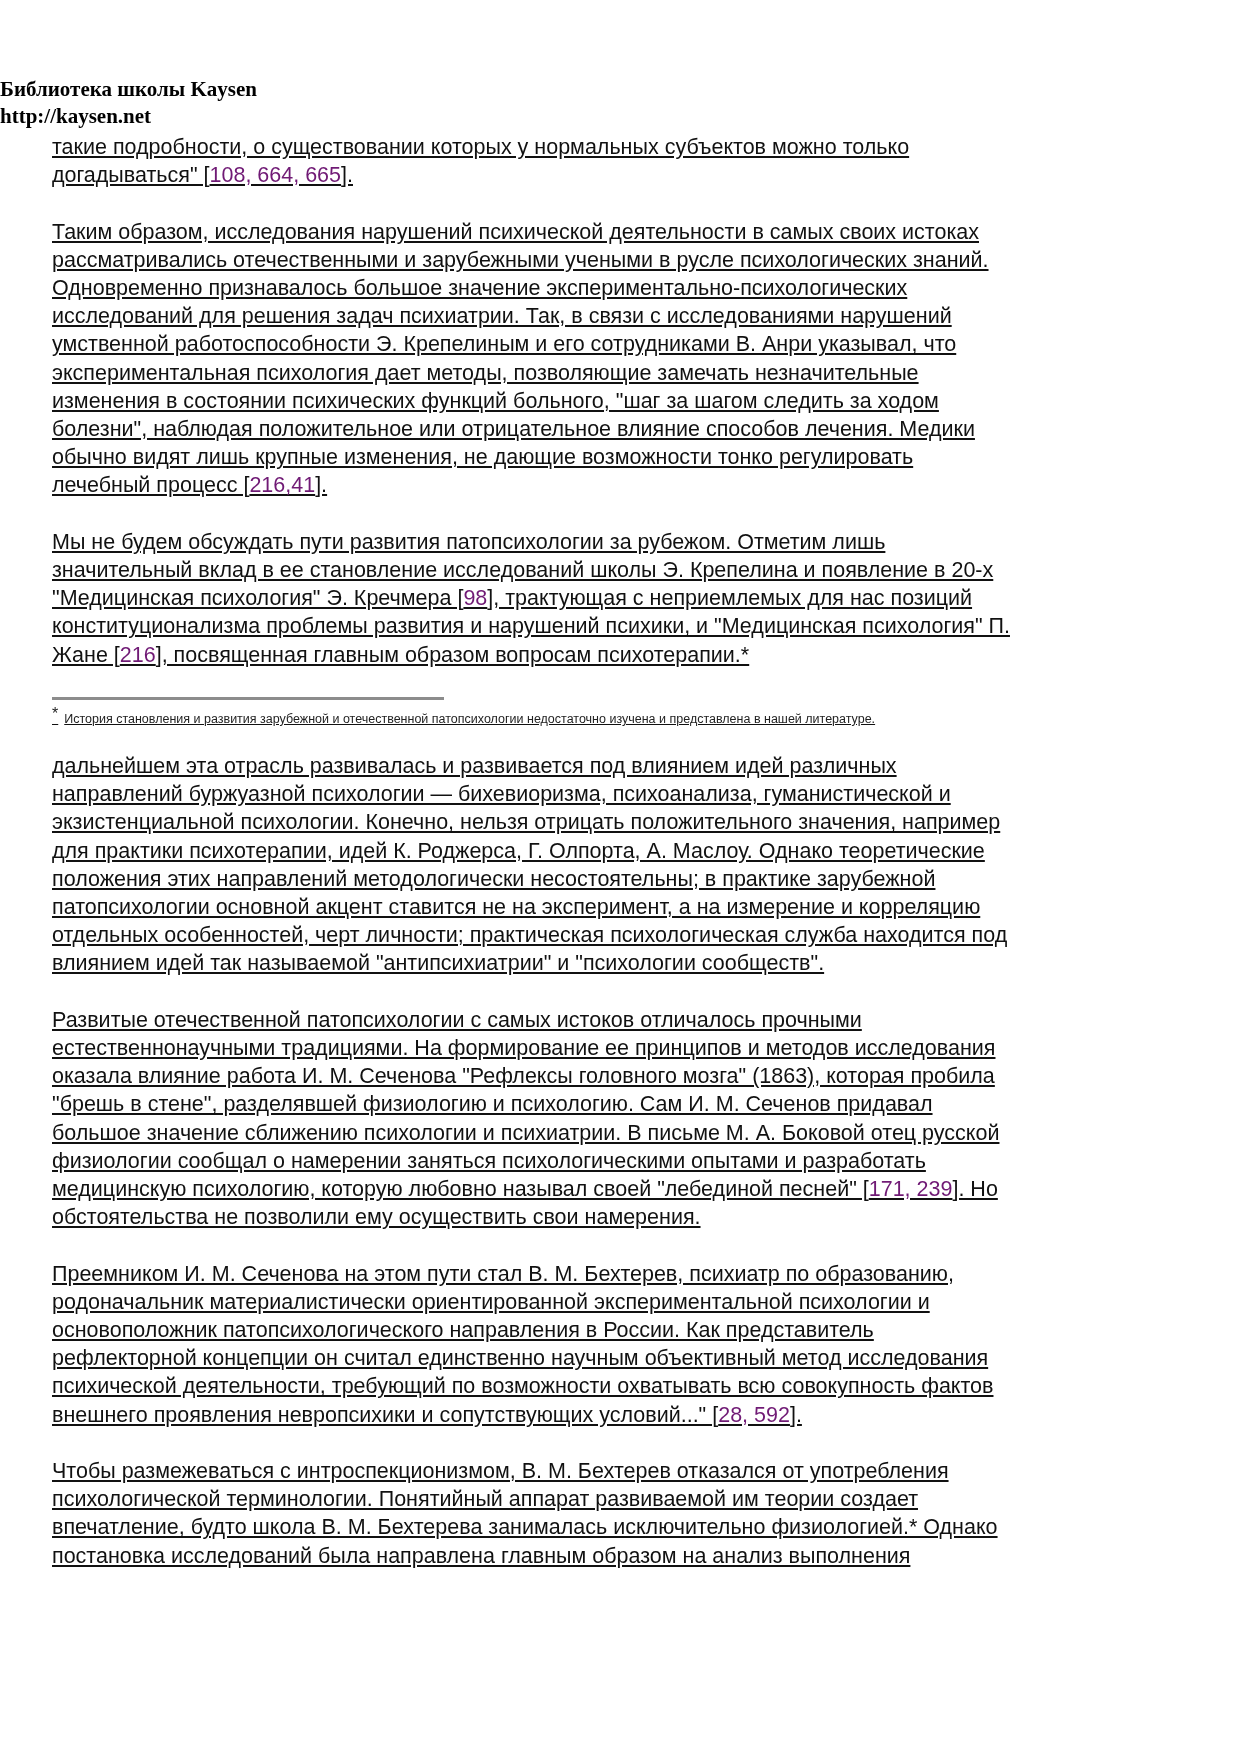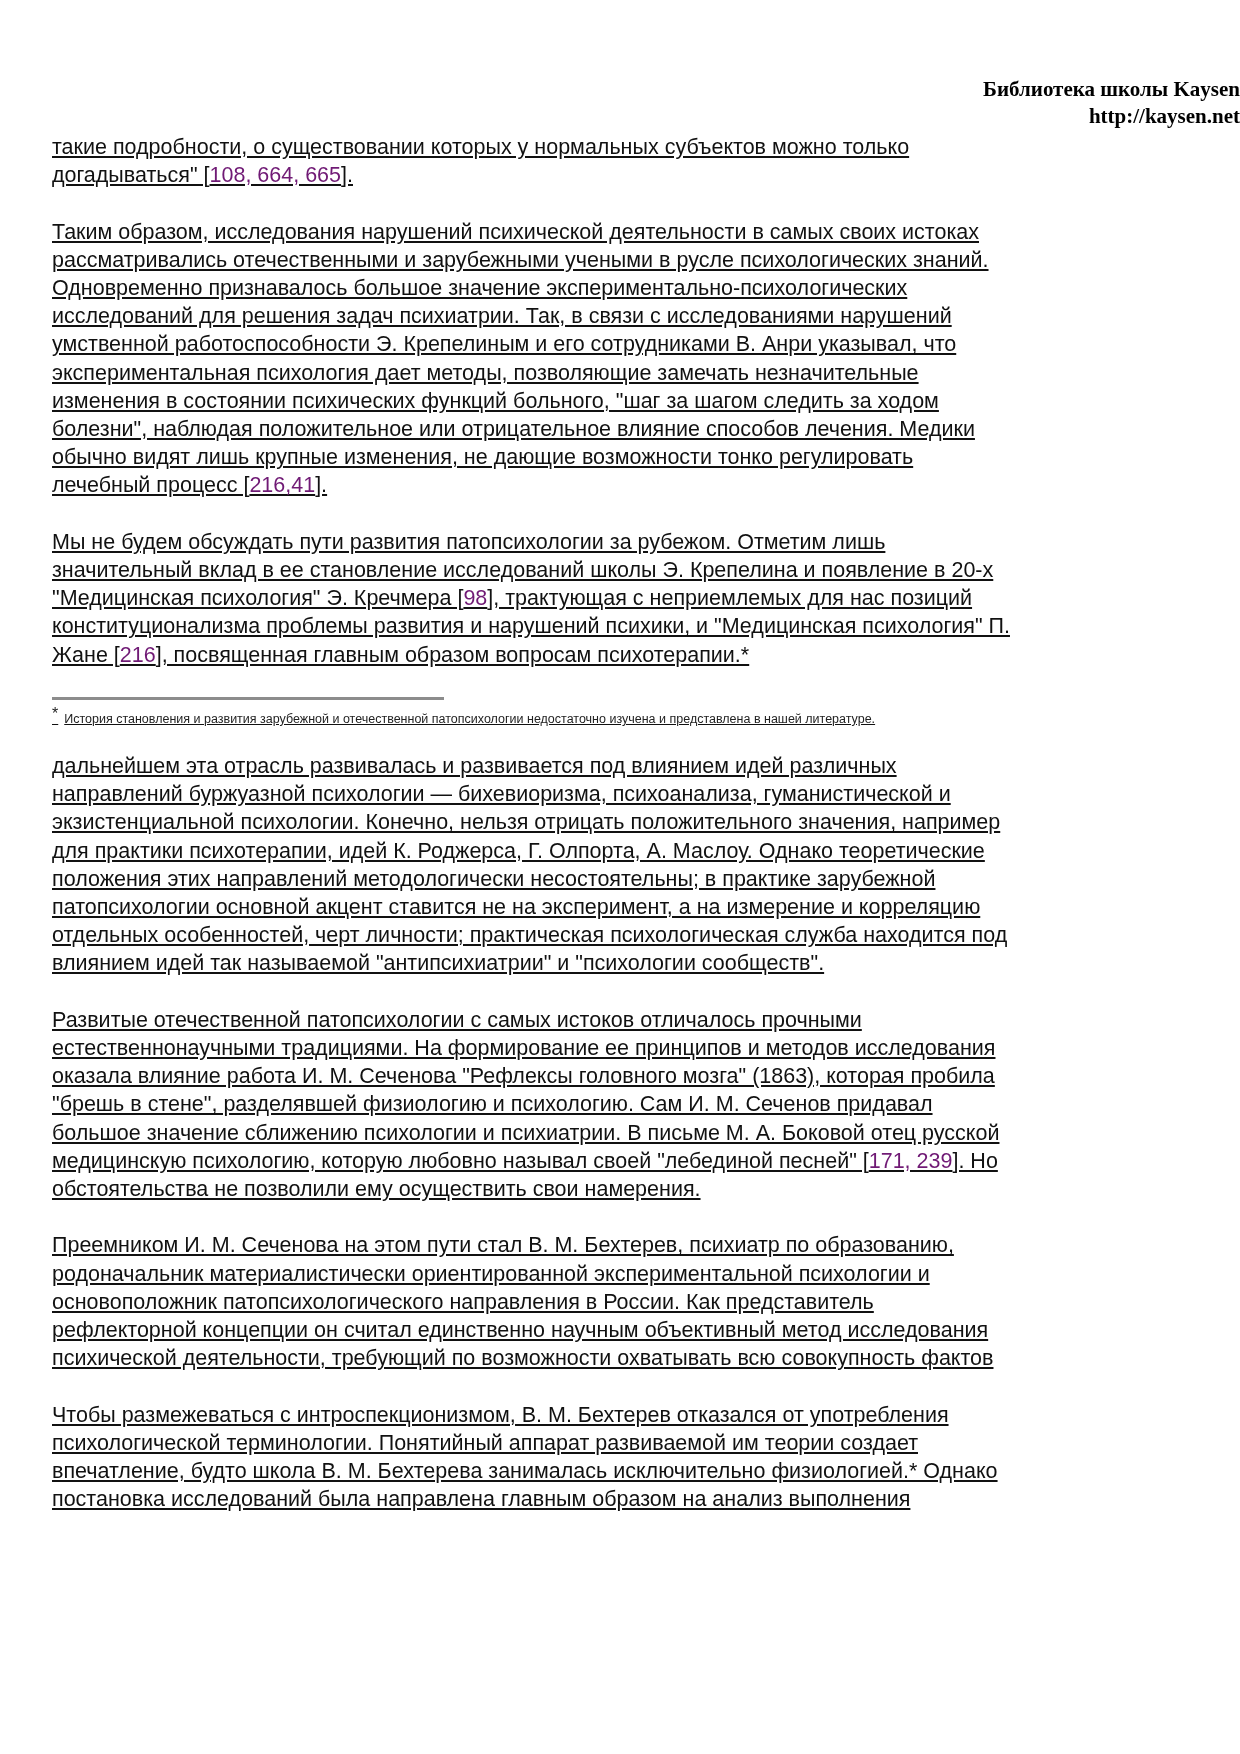--- a/index.html
+++ b/index.html
@@ -1,18 +1,18 @@
 <!DOCTYPE html>
 <html><head>
 <meta charset="utf-8">
 <style>
   html, body { margin: 0; padding: 0; background: #ffffff; }
   body { width: 1240px; height: 1754px; position: relative; overflow: hidden; }
   .header {
-    position: absolute; left: 0; top: 76px; width: 1240px; text-align: right;
+    position: absolute; left: 0; top: 76px; width: 1240px; text-align: left;
     font-family: "Liberation Serif", "DejaVu Serif", serif; font-weight: bold;
     font-size: 21px; line-height: 27px; color: #000;
   }
   .content {
     position: absolute; left: 52px; top: 133px; width: 1130px;
     font-family: "Liberation Sans", "DejaVu Sans", sans-serif;
     font-size: 21.5px; line-height: 28.2px; color: #111; text-decoration: underline;
   }
   .para { margin: 0 0 28.2px 0; }
   .line { white-space: nowrap; display: block; }
@@ -75,29 +75,31 @@
         <span class="line"><span>патопсихологии основной акцент ставится не на эксперимент, а на измерение и корреляцию</span></span>
         <span class="line"><span>отдельных особенностей, черт личности; практическая психологическая служба находится под</span></span>
         <span class="line"><span>влиянием идей так называемой "антипсихиатрии" и "психологии сообществ".</span></span>
       </div>
       <div class="para">
         <span class="line"><span>Развитые отечественной патопсихологии с самых истоков отличалось прочными</span></span>
         <span class="line"><span>естественнонаучными традициями. На формирование ее принципов и методов исследования</span></span>
         <span class="line"><span>оказала влияние работа И. М. Сеченова "Рефлексы головного мозга" (1863), которая пробила</span></span>
         <span class="line"><span>"брешь в стене", разделявшей физиологию и психологию. Сам И. М. Сеченов придавал</span></span>
         <span class="line"><span>большое значение сближению психологии и психиатрии. В письме М. А. Боковой отец русской</span></span>
+        <span class="line"><span>физиологии сообщал о намерении заняться психологическими опытами и разработать</span></span>
         <span class="line"><span>медицинскую психологию, которую любовно называл своей "лебединой песней" [</span><a class="cite">171, 239</a><span>]. Но</span></span>
         <span class="line"><span>обстоятельства не позволили ему осуществить свои намерения.</span></span>
       </div>
       <div class="para">
         <span class="line"><span>Преемником И. М. Сеченова на этом пути стал В. М. Бехтерев, психиатр по образованию,</span></span>
         <span class="line"><span>родоначальник материалистически ориентированной экспериментальной психологии и</span></span>
         <span class="line"><span>основоположник патопсихологического направления в России. Как представитель</span></span>
         <span class="line"><span>рефлекторной концепции он считал единственно научным объективный метод исследования</span></span>
         <span class="line"><span>психической деятельности, требующий по возможности охватывать всю совокупность фактов</span></span>
+        <span class="line"><span>внешнего проявления невропсихики и сопутствующих условий..." [</span><a class="cite">28, 592</a><span>].</span></span>
       </div>
       <div class="para">
         <span class="line"><span>Чтобы размежеваться с интроспекционизмом, В. М. Бехтерев отказался от употребления</span></span>
         <span class="line"><span>психологической терминологии. Понятийный аппарат развиваемой им теории создает</span></span>
         <span class="line"><span>впечатление, будто школа В. М. Бехтерева занималась исключительно физиологией.* Однако</span></span>
         <span class="line"><span>постановка исследований была направлена главным образом на анализ выполнения</span></span>
       </div>
     </div>
 </div>
 

